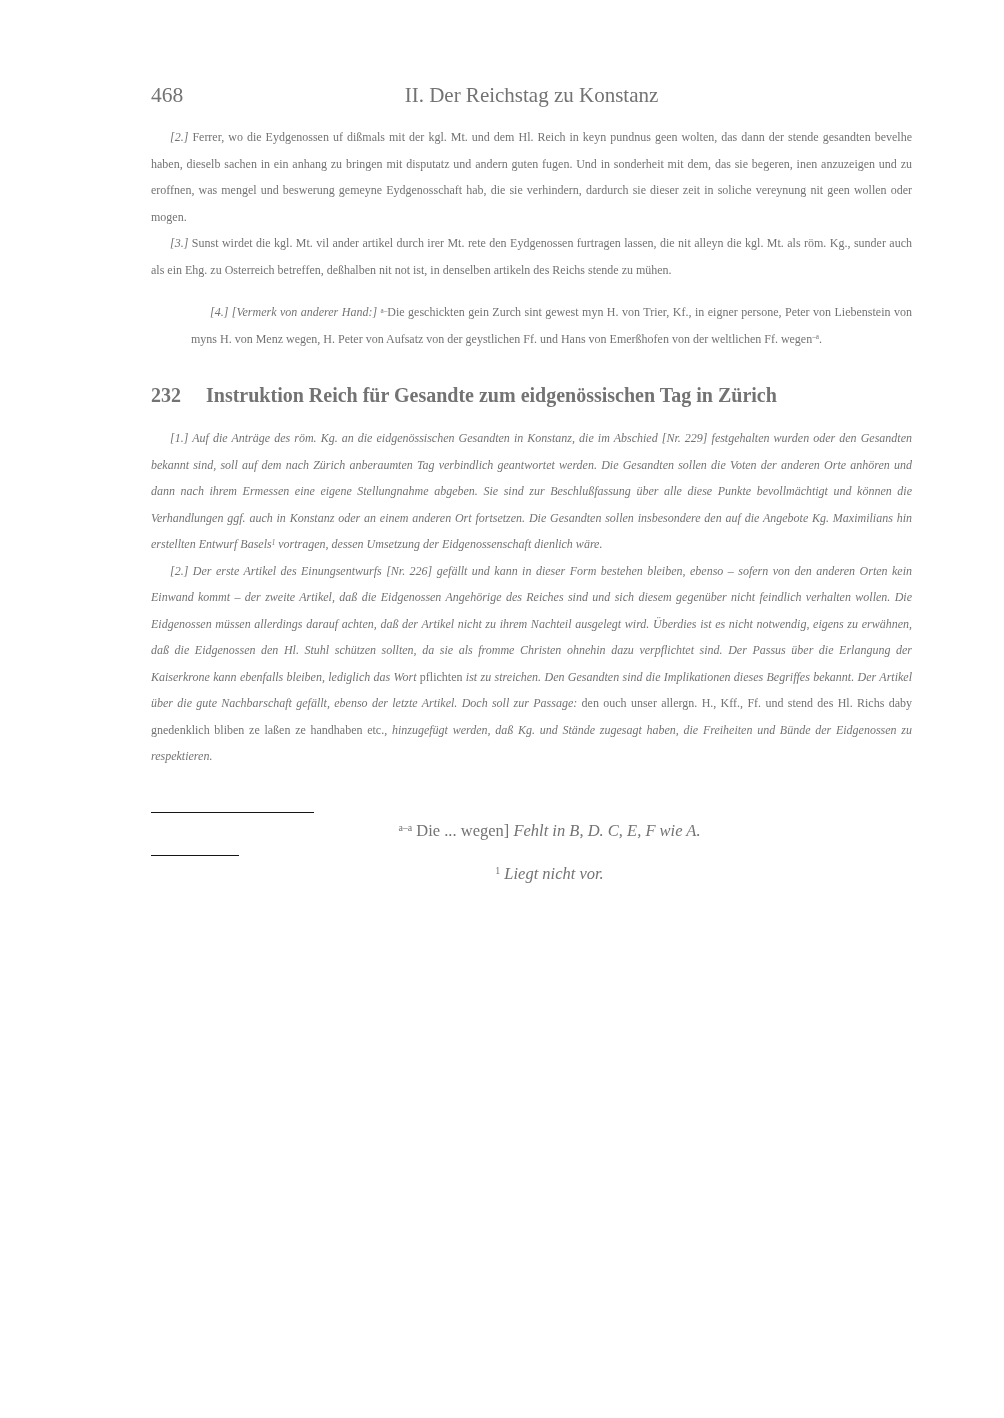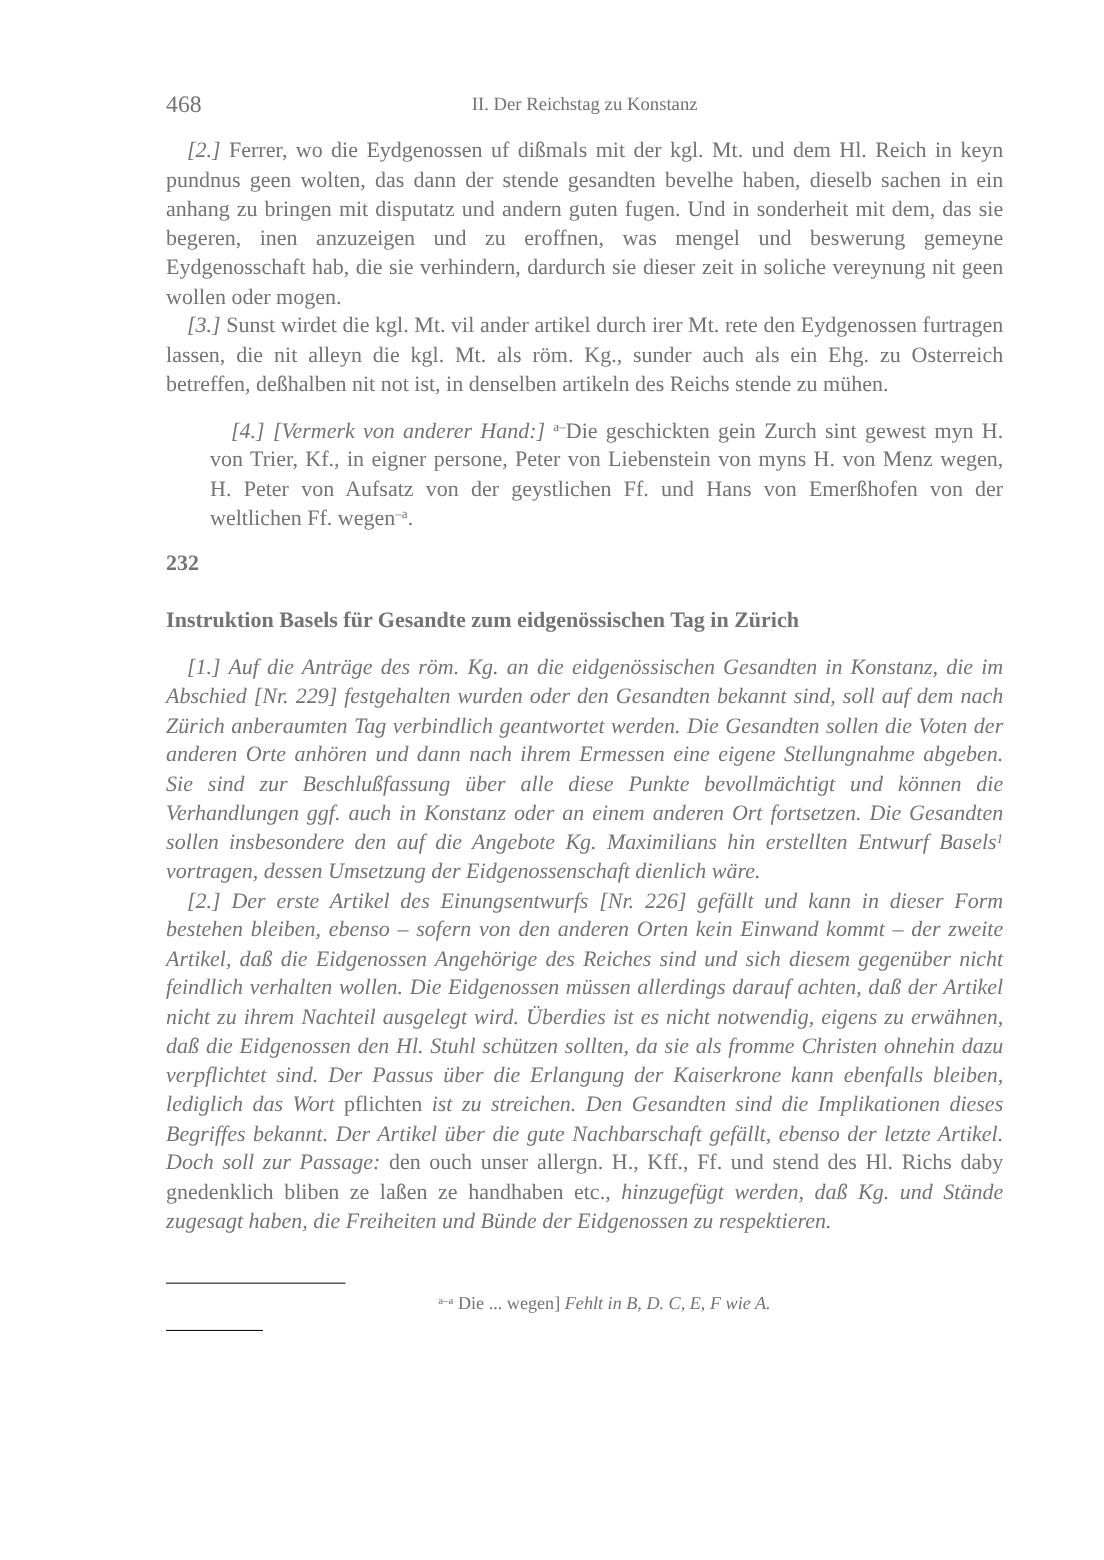--- a/index.html
+++ b/index.html
@@ -26,39 +26,38 @@
   .pagenum {
     position: absolute;
     left: 0;
     top: 0;
     font-size: 21.5px;
     line-height: 22px;
   }
   .runhead {
     display: block;
     text-align: center;
-    font-size: 17px;
+    font-size: 21px;
     line-height: 22px;
   }
   .para {
     margin: 0;
     text-align: justify;
     text-indent: 19px;
-    font-size: 20px;
+    font-size: 12px;
     line-height: 26.5px;
   }
   .para-gap { margin-top: 16px; margin-left: 40px; }
   .docheading {
     display: flex;
     gap: 25px;
-    margin: 14px 0 16px 0;
+    margin: 30px 0 16px 0;
     font-size: 20px;
     font-weight: bold;
     line-height: 27px;
-    flex-direction: column;
   }
   .docnum { flex: 0 0 auto; }
   .doctitle { flex: 0 1 auto; }
   .seg-r { font-style: normal; }
   .seg-i { font-style: italic; }
   .seg-sup, .seg-isup {
     font-size: 60%;
     line-height: 0;
     position: relative;
     top: -0.48em;
@@ -90,27 +89,28 @@
       <span class="runhead">II. Der Reichstag zu Konstanz</span>
     </header>
 
     <div class="body">
       <p class="para"><span class="seg-i">[2.] </span><span class="seg-r">Ferrer, wo die Eydgenossen uf dißmals mit der kgl. Mt. und dem Hl. Reich in keyn pundnus geen wolten, das dann der stende gesandten bevelhe haben, dieselb sachen in ein anhang zu bringen mit disputatz und andern guten fugen. Und in sonderheit mit dem, das sie begeren, inen anzuzeigen und zu eroffnen, was mengel und beswerung gemeyne Eydgenosschaft hab, die sie verhindern, dardurch sie dieser zeit in soliche vereynung nit geen wollen oder mogen.</span></p>
       <p class="para"><span class="seg-i">[3.] </span><span class="seg-r">Sunst wirdet die kgl. Mt. vil ander artikel durch irer Mt. rete den Eydgenossen furtragen lassen, die nit alleyn die kgl. Mt. als röm. Kg., sunder auch als ein Ehg. zu Osterreich betreffen, deßhalben nit not ist, in denselben artikeln des Reichs stende zu mühen.</span></p>
       <p class="para para-gap"><span class="seg-i">[4.] [Vermerk von anderer Hand:] </span><span class="seg-sup">a–</span><span class="seg-r">Die geschickten gein Zurch sint gewest myn H. von Trier, Kf., in eigner persone, Peter von Liebenstein von myns H. von Menz wegen, H. Peter von Aufsatz von der geystlichen Ff. und Hans von Emerßhofen von der weltlichen Ff. wegen</span><span class="seg-sup">–a</span><span class="seg-r">.</span></p>
 
       <h2 class="docheading">
         <span class="docnum">232</span>
-        <span class="doctitle">Instruktion Basels für Gesandte zum eidgenössischen Tag in Zürich</span>
+        <span class="doctitle">Instruktion Reich für Gesandte zum eidgenössischen Tag in Zürich</span>
       </h2>
 
       <p class="para"><span class="seg-i">[1.] Auf die Anträge des röm. Kg. an die eidgenössischen Gesandten in Konstanz, die im Abschied [Nr. 229] festgehalten wurden oder den Gesandten bekannt sind, soll auf dem nach Zürich anberaumten Tag verbindlich geantwortet werden. Die Gesandten sollen die Voten der anderen Orte anhören und dann nach ihrem Ermessen eine eigene Stellungnahme abgeben. Sie sind zur Beschlußfassung über alle diese Punkte bevollmächtigt und können die Verhandlungen ggf. auch in Konstanz oder an einem anderen Ort fortsetzen. Die Gesandten sollen insbesondere den auf die Angebote Kg. Maximilians hin erstellten Entwurf Basels</span><span class="seg-isup">1</span><span class="seg-i"> vortragen, dessen Umsetzung der Eidgenossenschaft dienlich wäre.</span></p>
       <p class="para"><span class="seg-i">[2.] Der erste Artikel des Einungsentwurfs [Nr. 226] gefällt und kann in dieser Form bestehen bleiben, ebenso – sofern von den anderen Orten kein Einwand kommt – der zweite Artikel, daß die Eidgenossen Angehörige des Reiches sind und sich diesem gegenüber nicht feindlich verhalten wollen. Die Eidgenossen müssen allerdings darauf achten, daß der Artikel nicht zu ihrem Nachteil ausgelegt wird. Überdies ist es nicht notwendig, eigens zu erwähnen, daß die Eidgenossen den Hl. Stuhl schützen sollten, da sie als fromme Christen ohnehin dazu verpflichtet sind. Der Passus über die Erlangung der Kaiserkrone kann ebenfalls bleiben, lediglich das Wort </span><span class="seg-r">pflichten</span><span class="seg-i"> ist zu streichen. Den Gesandten sind die Implikationen dieses Begriffes bekannt. Der Artikel über die gute Nachbarschaft gefällt, ebenso der letzte Artikel. Doch soll zur Passage: </span><span class="seg-r">den ouch unser allergn. H., Kff., Ff. und stend des Hl. Richs daby gnedenklich bliben ze laßen ze handhaben etc.,</span><span class="seg-i"> hinzugefügt werden, daß Kg. und Stände zugesagt haben, die Freiheiten und Bünde der Eidgenossen zu respektieren.</span></p>
     </div>
 
     <div class="footnotes">
       <div class="fnrule fnrule-a"></div>
       <p class="fn"><span class="seg-sup">a–a</span><span class="seg-r"> Die ... wegen] </span><span class="seg-i">Fehlt in B, D. C, E, F wie A.</span></p>
       <div class="fnrule fnrule-1"></div>
+      <p class="fn"><span class="seg-sup">1</span><span class="seg-r"> </span><span class="seg-i">Liegt nicht vor.</span></p>
     </div>
 
   </div>
 </div>
 
 </body></html>

